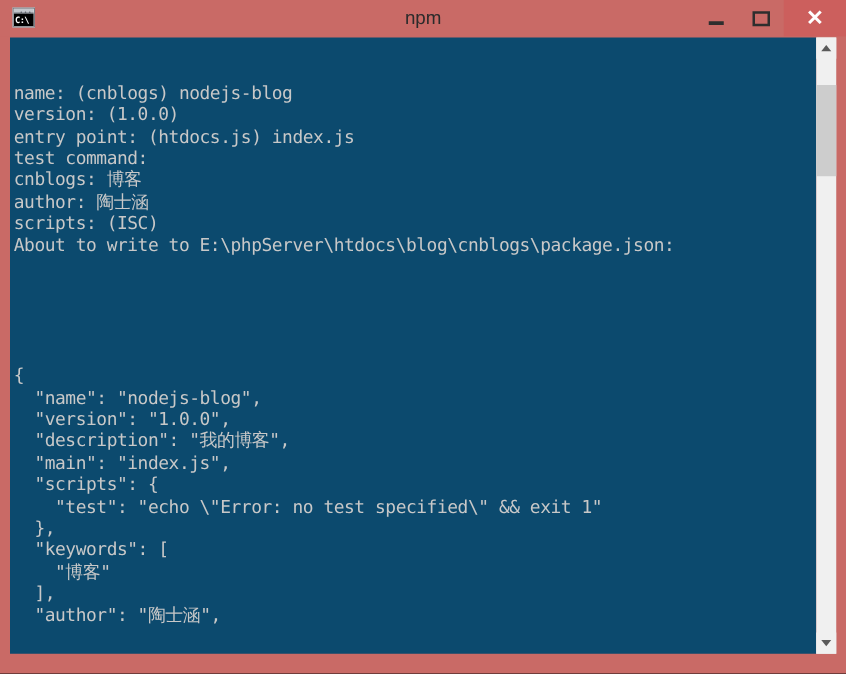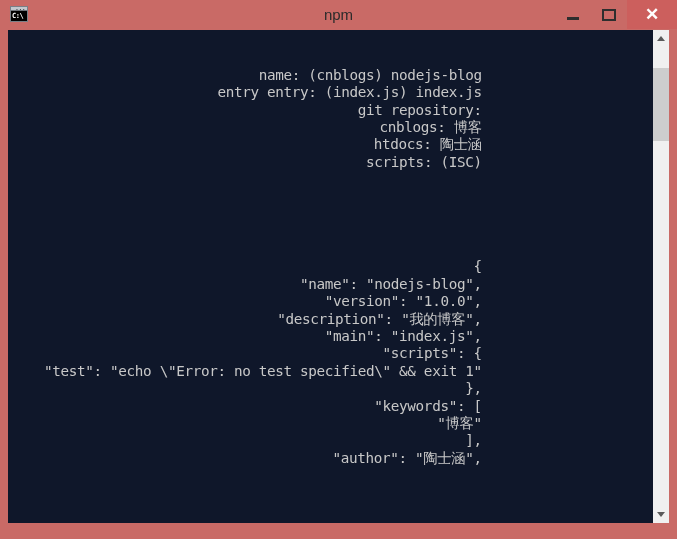--- a/index.html
+++ b/index.html
@@ -215,23 +215,23 @@
         </div>
         <div class="win-btn">
           <span class="glyph-max"></span>
         </div>
         <div class="win-btn close" style="background: rgb(204, 95, 93);">
           <span class="glyph-close">✕</span>
         </div>
       </div>
     </div>
 
-    <div class="console" style="background: #0f172a; text-align: right;">
+    <div class="console" style="background: #0c4a6e;">
       <div class="console-text" style="color: rgb(200, 200, 200);">
-        <div><div>name: (cnblogs) nodejs-blog</div><div>entry entry: (index.js) index.js</div><div>git repository:</div><div>cnblogs: 博客</div><div>htdocs: 陶士涵</div><div>scripts: (ISC)</div></div>
+        <div><div>name: (cnblogs) nodejs-blog</div><div>version: (1.0.0)</div><div>entry point: (htdocs.js) index.js</div><div>test command:</div><div>cnblogs: 博客</div><div>author: 陶士涵</div><div>scripts: (ISC)</div><div>About to write to E:\phpServer\htdocs\blog\cnblogs\package.json:</div></div>
         <div>&nbsp;</div>
         <div><div>{</div><div>  "name": "nodejs-blog",</div><div>  "version": "1.0.0",</div><div>  "description": "我的博客",</div><div>  "main": "index.js",</div><div>  "scripts": {</div><div>    "test": "echo \"Error: no test specified\" &amp;&amp; exit 1"</div><div>  },</div><div>  "keywords": [</div><div>    "博客"</div><div>  ],</div><div>  "author": "陶士涵",</div></div>
         
         
         
       </div>
     </div>
 
     <div class="scrollbar">
       <div class="sb-arrow up">

